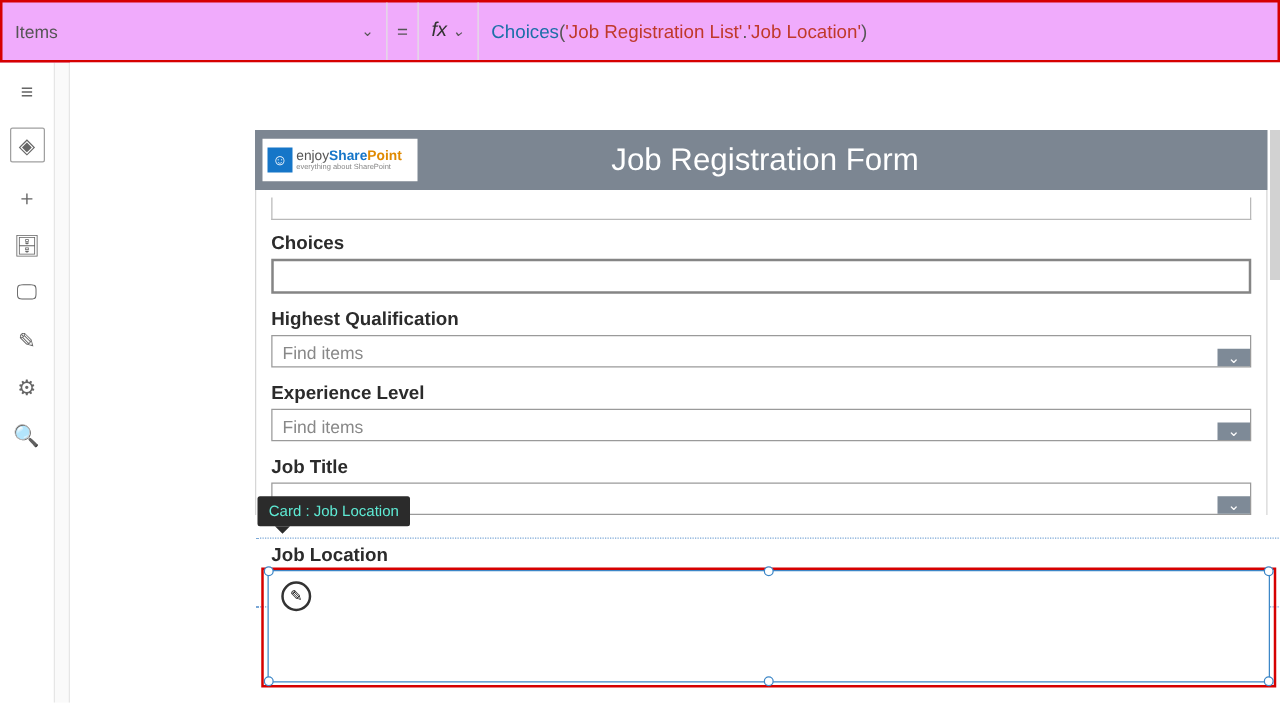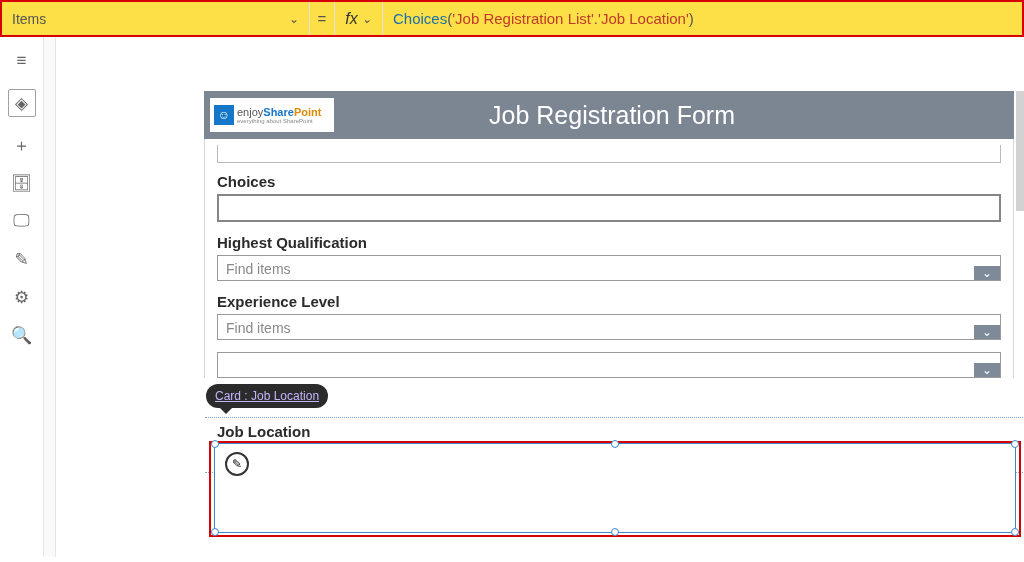--- a/index.html
+++ b/index.html
@@ -1,25 +1,25 @@
 <!DOCTYPE html>
 <html><head>
 <meta charset="utf-8">
 <style>
   * { box-sizing: border-box; margin: 0; padding: 0; font-family: "Segoe UI", Arial, sans-serif; }
   html, body { width: 1024px; height: 562px; overflow: hidden; background: #fff; }
 
   
   .formula-bar {
     position: relative;
-    height: 37px;
+    height: 50px;
     border: 2px solid #d60000;
     display: flex;
     align-items: center;
-    background: #fde047;
+    background: #f0abfc;
     font-size: 14px;
   }
   .prop-select {
     width: 308px;
     height: 100%;
     display: flex;
     align-items: center;
     justify-content: space-between;
     padding: 0 10px;
     border-right: 1px solid #e1e1e1;
@@ -177,26 +177,25 @@
     display: flex; align-items:center; justify-content:center;
     font-size: 12px;
   }
 
   
   .tooltip {
     position: absolute;
     left: 150px;
     top: 347px;
     background: #2b2b2b;
-    color: #c4b5fd;
+    color: #5eead4;
     font-size: 12px;
     padding: 5px 9px;
-    border-radius: 12px;
+    border-radius: 2px;
     z-index: 30;
-    text-decoration: underline;
   }
   .tooltip::after {
     content:"";
     position:absolute;
     left: 14px;
     bottom:-6px;
     border:6px solid transparent;
     border-top-color:#2b2b2b;
     border-bottom:none;
   }
@@ -313,20 +312,21 @@
           <span>Find items</span>
           <div class="arrow">⌄</div>
         </div>
 
         <div class="fld-label">Experience Level</div>
         <div class="combo">
           <span>Find items</span>
           <div class="arrow">⌄</div>
         </div>
 
+        <div class="fld-label">Job Title</div>
         <div class="combo">
           <span></span>
           <div class="arrow">⌄</div>
         </div>
       </div>
     </div>
 
     <div class="tooltip">Card : Job Location</div>
 
     <div class="sel-region">

